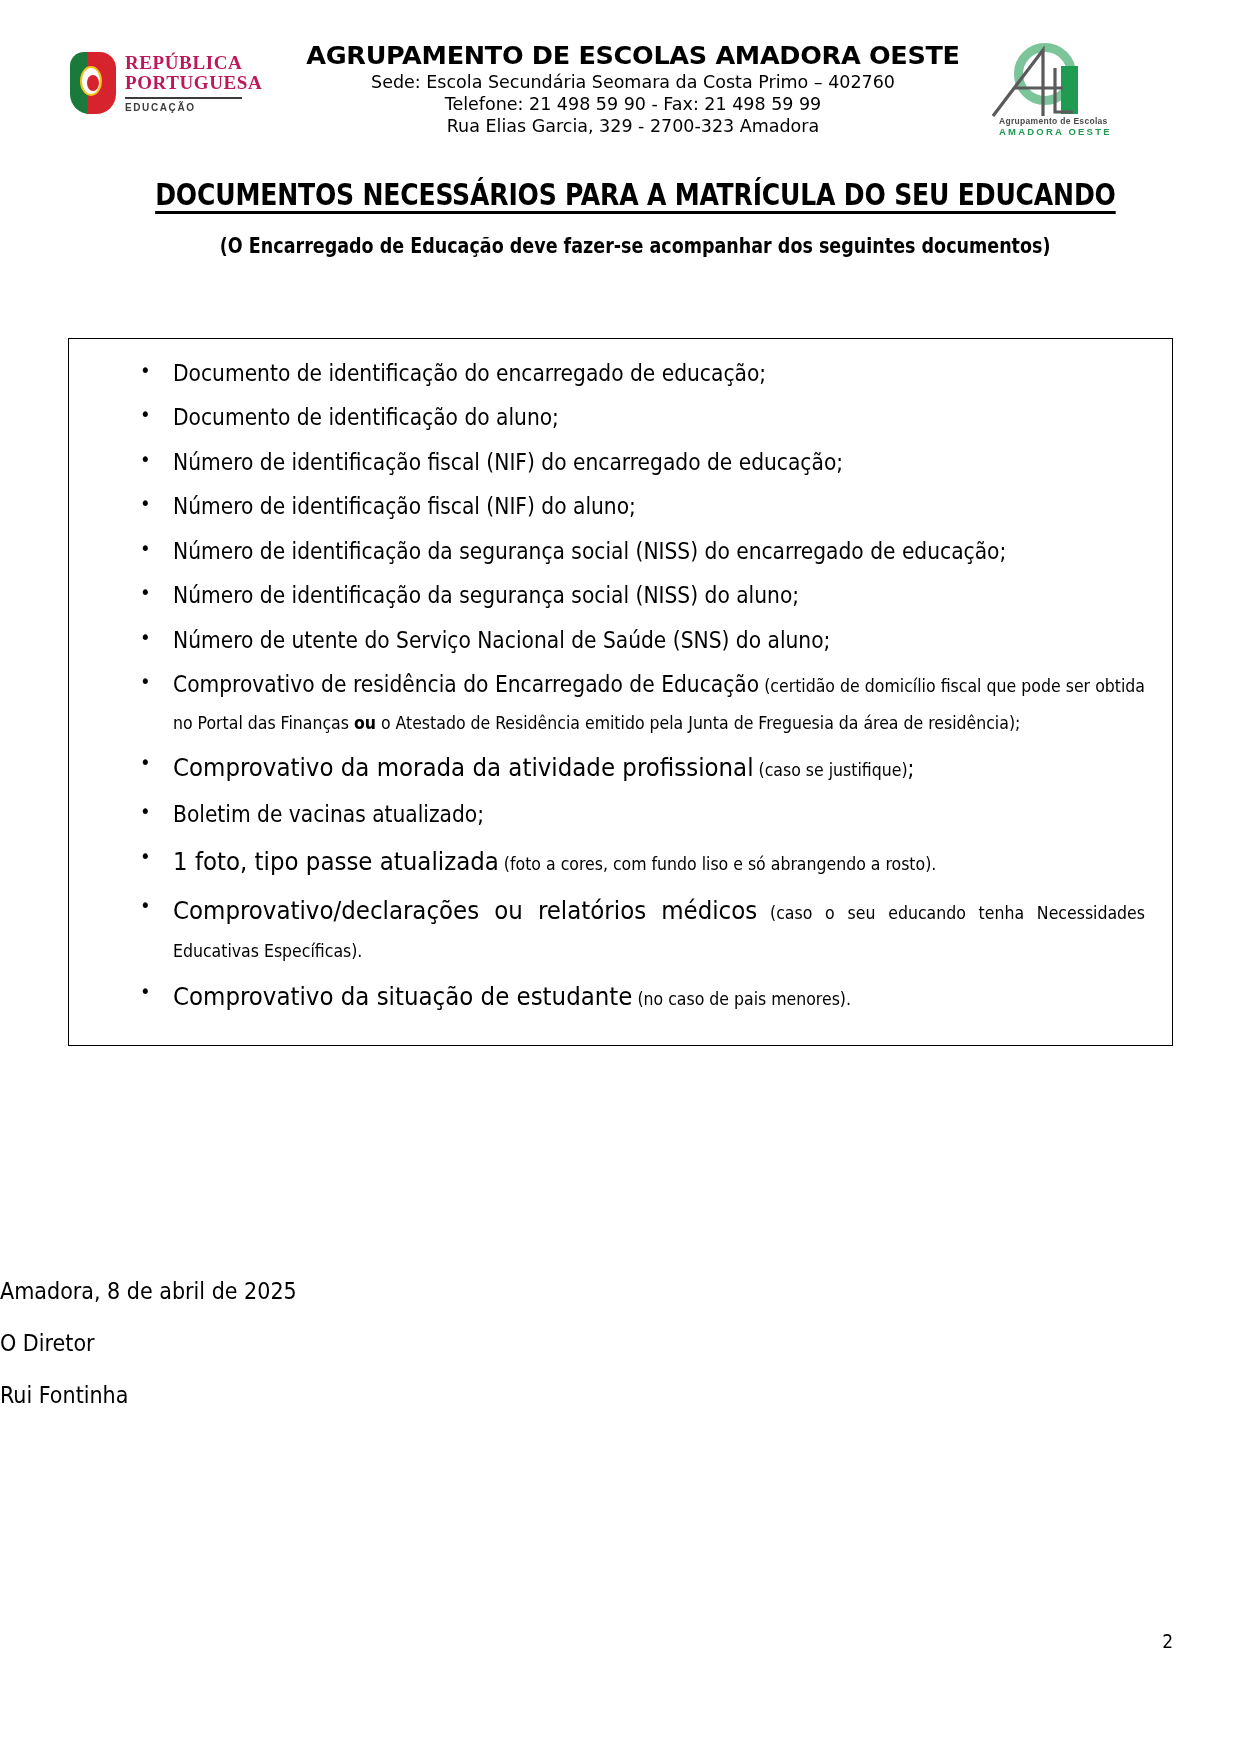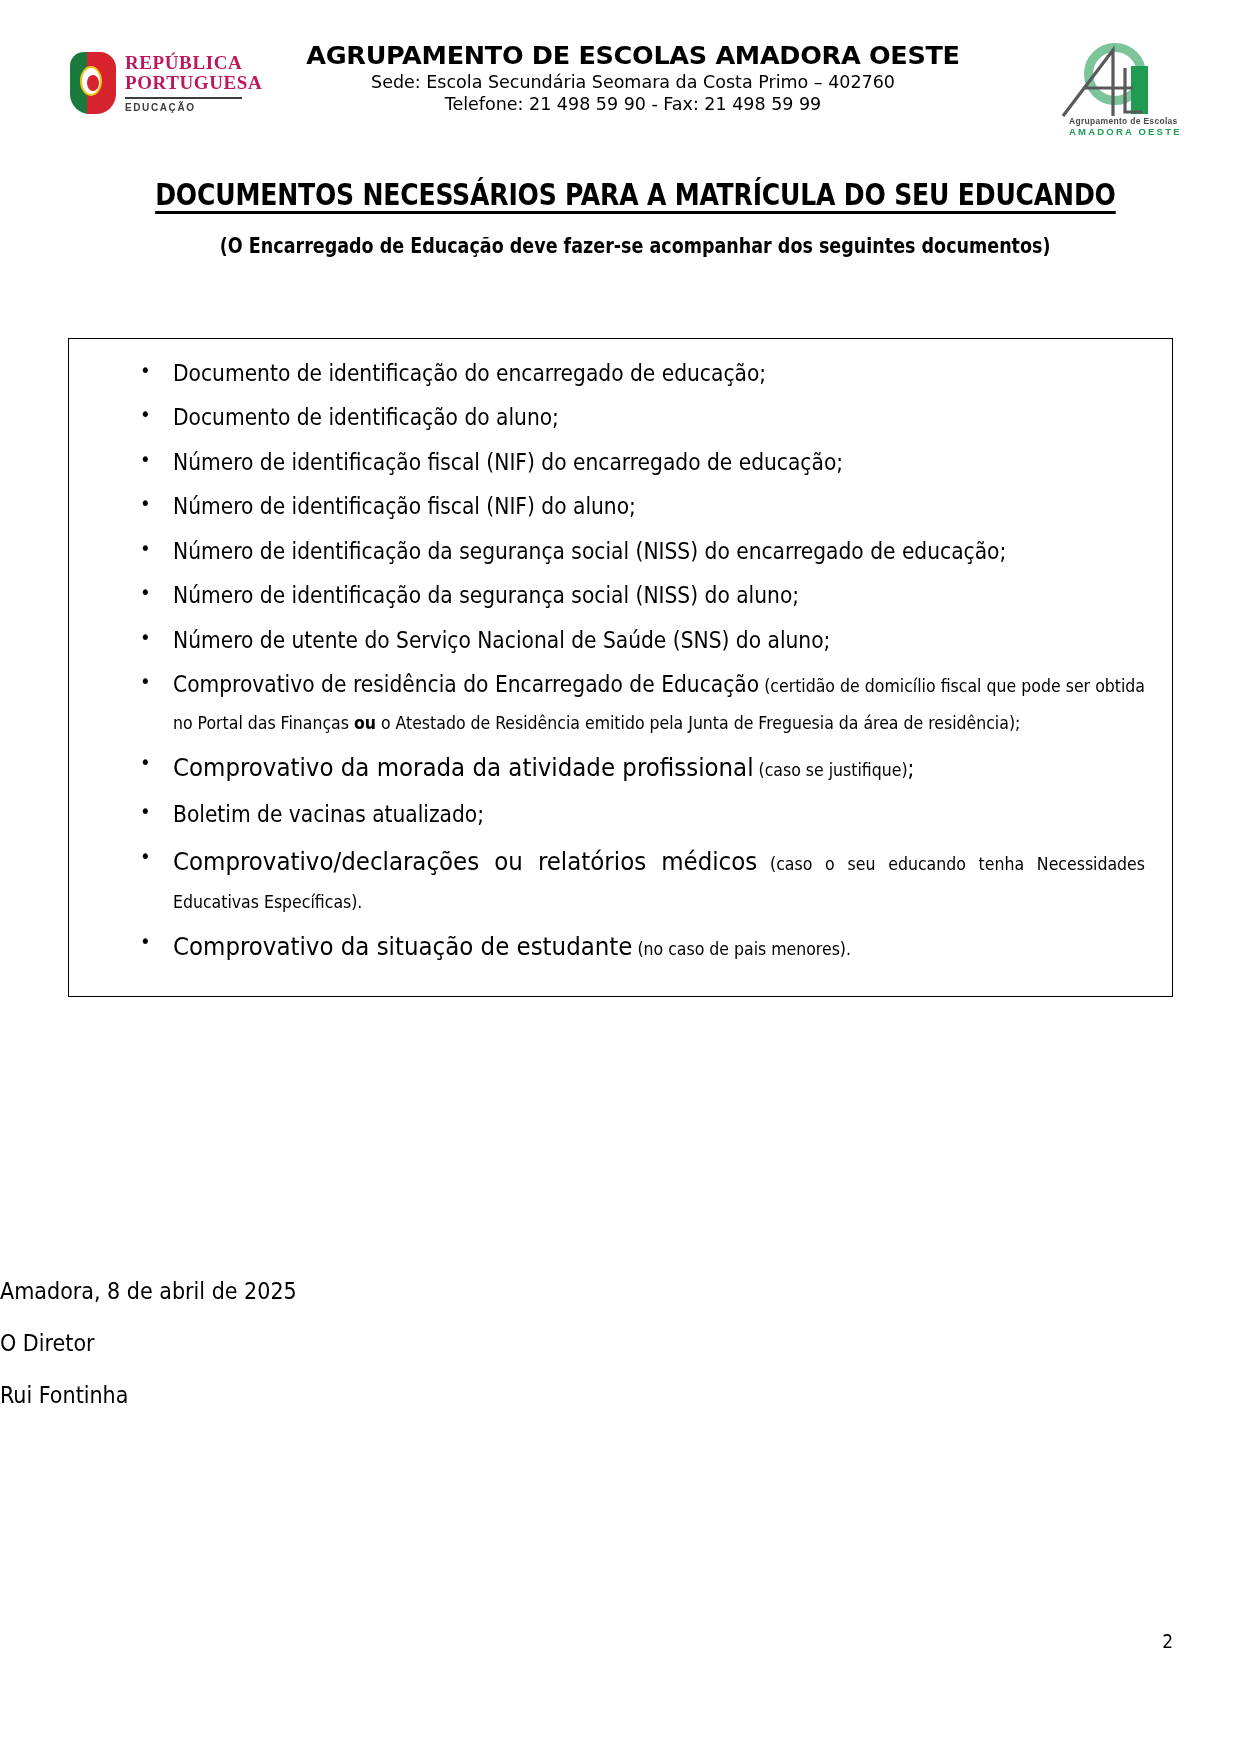--- a/index.html
+++ b/index.html
@@ -110,21 +110,20 @@
     font-family: "DejaVu Sans", sans-serif;
     font-size: 17.5px;
     font-weight: 400;
     margin-top: 2px;
     white-space: nowrap;
   }
 
   .logo-right {
     flex: 0 0 200px;
     display: flex;
-    justify-content: flex-end;
     padding-top: 2px;
   }
   .aeao {
     position: relative;
     width: 130px;
     height: 100px;
   }
   .aeao .ring {
     position: absolute;
     left: 33px; top: 3px;
@@ -271,20 +270,21 @@
         <div class="l2">PORTUGUESA</div>
         <div class="rp-rule"></div>
         <div class="l3">EDUCAÇÃO</div>
       </div>
     </div>
 
     <div class="header-center">
       <div class="school-name">AGRUPAMENTO DE ESCOLAS AMADORA OESTE</div>
       <div class="school-line">Sede: Escola Secundária Seomara da Costa Primo – 402760</div>
       <div class="school-line">Telefone: 21 498 59 90 - Fax: 21 498 59 99</div>
+      <div class="school-line">Rua Elias Garcia, 329 - 2700-323 Amadora</div>
     </div>
 
     <div class="logo-right">
       <div class="aeao">
         <div class="ring"></div>
         <div class="bar"></div>
         <svg width="130" height="100" viewBox="0 0 130 100">
           <path d="M12 76 L62 10 L62 76" fill="none" stroke="#5a5a5a" stroke-width="3.2"></path>
           <path d="M33 48 L82 48" fill="none" stroke="#5a5a5a" stroke-width="3.2"></path>
           <path d="M74 28 L74 72 L92 72" fill="none" stroke="#5a5a5a" stroke-width="3.2"></path>
@@ -312,20 +312,21 @@
       <li><span>Número de identificação da segurança social (NISS) do aluno;</span></li>
       <li><span>Número de utente do Serviço Nacional de Saúde (SNS) do aluno;</span></li>
 
       <li class="wide-just"><span>Comprovativo de residência do Encarregado de Educação</span><span class="small"> (certidão de domicílio fiscal que pode ser obtida no Portal das Finanças </span><span class="small bold">ou</span><span class="small"> o Atestado de Residência emitido pela Junta de Freguesia da área de residência);</span></li>
 
       <li><span class="big">Comprovativo da morada da atividade profissional</span><span class="small"> (caso se justifique)</span><span>;</span></li>
 
 
       <li><span>Boletim de vacinas atualizado;</span></li>
 
+      <li><span class="big">1 foto, tipo passe atualizada</span><span class="small"> (foto a cores, com fundo liso e só abrangendo a rosto).</span></li>
 
       <li class="wide-just"><span class="big">Comprovativo/declarações ou relatórios médicos</span><span class="small"> (caso o seu educando tenha Necessidades Educativas Específicas).</span></li>
 
       <li><span class="big">Comprovativo da situação de estudante</span><span class="small"> (no caso de pais menores).</span></li>
 
     </ul>
   </div>
 
   <div class="footer">
     <div>Amadora, 8 de abril de 2025</div>

